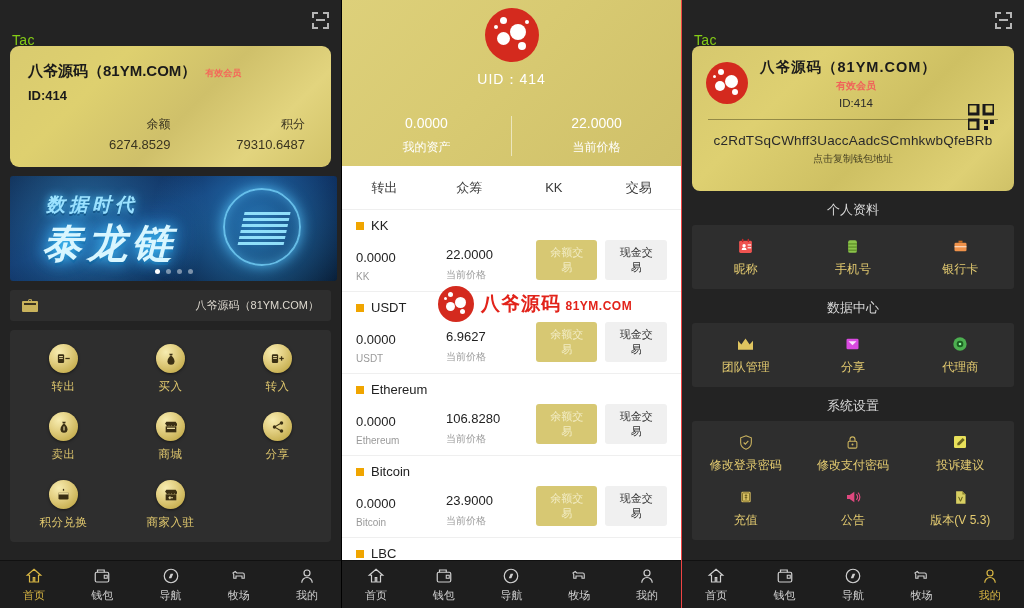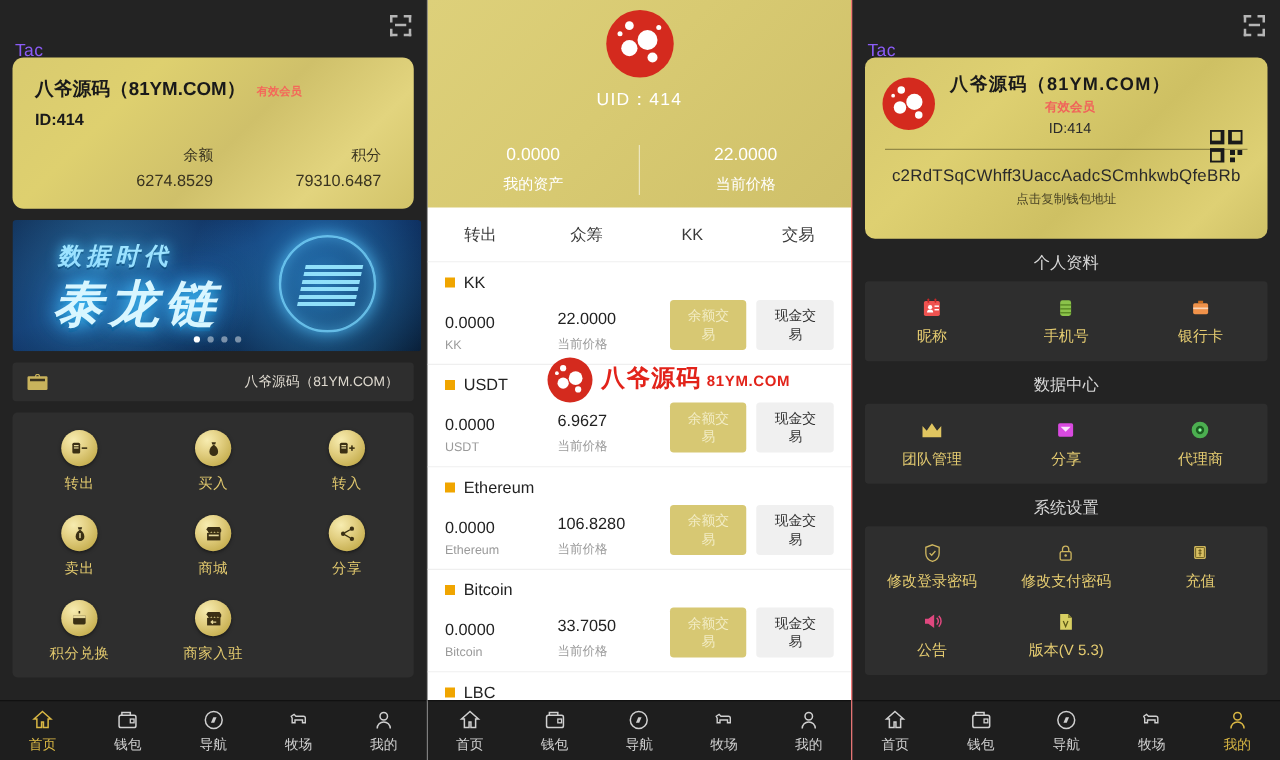--- a/index.html
+++ b/index.html
@@ -14,21 +14,21 @@
   .panel { position: relative; height: 608px; overflow: hidden; }
   .panel-1 { width: 341px; background: #232323; }
   .panel-2 { width: 341px; background: #ffffff; border-left: 1px solid #000; border-right: 1px solid #ef4444; }
   .panel-3 { width: 342px; background: #232323; }
 
   
   .titlebar {
     height: 40px; display: flex; align-items: center; justify-content: space-between;
     padding: 0 12px; background: #232323;
   }
-  .titlebar .t-title { color: #8b5cf6; font-size: 14px; letter-spacing: .3px; margin-top: 40px; }
+  .titlebar .t-title { color: #84cc16; font-size: 14px; letter-spacing: .3px; margin-top: 40px; }
   .fs-icon { width: 17px; height: 17px; position: relative; opacity: .85; }
   .fs-icon i { position: absolute; width: 6px; height: 6px; border: 2px solid #cfcfcf; }
   .fs-icon i.tl { top:0; left:0; border-right:none; border-bottom:none; }
   .fs-icon i.tr { top:0; right:0; border-left:none; border-bottom:none; }
   .fs-icon i.bl { bottom:0; left:0; border-right:none; border-top:none; }
   .fs-icon i.br { bottom:0; right:0; border-left:none; border-top:none; }
   .fs-icon u { position:absolute; left:4px; top:7px; width:9px; height:2px; background:#cfcfcf; }
 
   
   .gold-card {
@@ -451,21 +451,21 @@
         <div class="cr-name">
             <span class="cr-sq"></span>
             <span>Bitcoin</span>
           </div>
         <div class="cr-line">
           <div class="cr-col">
               <div class="cr-v">0.0000</div>
               <div class="cr-l">Bitcoin</div>
             </div>
           <div class="cr-col">
-              <div class="cr-v">33.7050</div>
+              <div class="cr-v">23.9000</div>
               <div class="cr-l">当前价格</div>
             </div>
           <div class="cr-btns">
               <button class="btn-bal">余额交易</button>
               <button class="btn-cash">现金交易</button>
             </div>
         </div>
       </div>
       <div class="coin-row">
         <div class="cr-name">
@@ -682,20 +682,29 @@
         <div class="sitem">
           <span class="sicon">
               <svg width="15" height="17" viewBox="0 0 24 24">
                 <rect x="5" y="10" width="14" height="11" rx="2" fill="none" stroke="#cdb55f" stroke-width="1.7"></rect>
                 <path d="M8 10V7a4 4 0 018 0v3" fill="none" stroke="#cdb55f" stroke-width="1.7"></path>
                 <circle cx="12" cy="15" r="1.6" fill="#cdb55f"></circle>
               </svg>
             </span>
           <span class="slabel">修改支付密码</span>
         </div>
+        <div class="sitem">
+          <span class="sicon">
+              <svg width="16" height="16" viewBox="0 0 24 24">
+                <rect x="3" y="3" width="18" height="18" rx="2" fill="#e8e05a"></rect>
+                <path d="M16 6l3 3-8 8H8v-3z" fill="#6b6520"></path>
+              </svg>
+            </span>
+          <span class="slabel">投诉建议</span>
+        </div>
 
         <div class="sitem">
           <span class="sicon">
               <svg width="14" height="16" viewBox="0 0 24 24">
                 <rect x="4" y="3" width="16" height="18" rx="2" fill="#d8bf62"></rect>
                 <rect x="6" y="5" width="12" height="14" rx="1" fill="none" stroke="#5e5118" stroke-width="1.2"></rect>
                 <path d="M12 7v10M9.8 9.5h4.4M9.8 13h4.4" stroke="#5e5118" stroke-width="1.3"></path>
               </svg>
             </span>
           <span class="slabel">充值</span>

